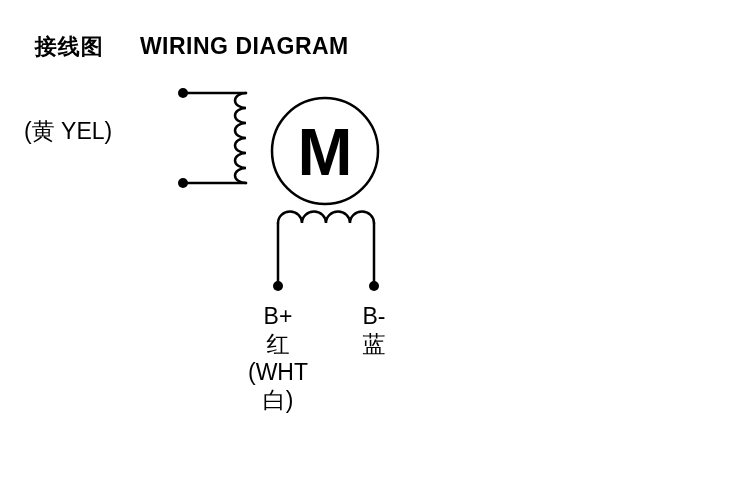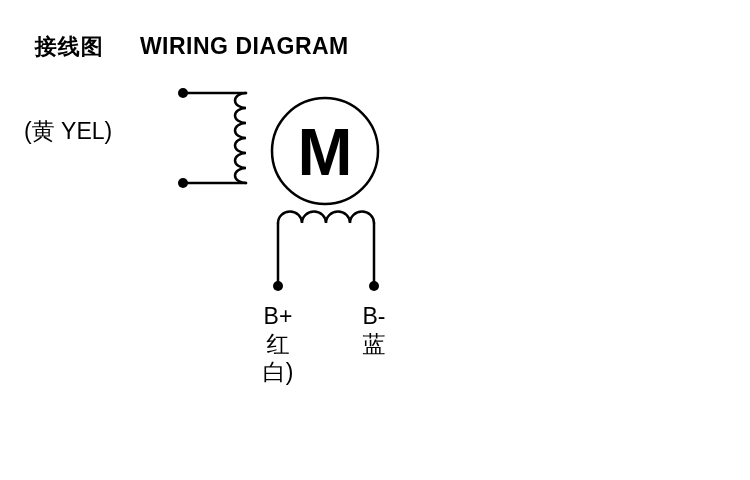--- a/index.html
+++ b/index.html
@@ -94,20 +94,21 @@
 
   <div class="title">
     <span class="cjk">接线图 </span><span class="latin">WIRING DIAGRAM</span>
   </div>
 
   <div class="lbl" style="left:24px; top:116px;">(黄 YEL)</div>
 
   <div class="stack" style="left:218px; top:302px; width:120px;">
     <div>B+</div>
     <div>红</div>
+    <div>(WHT</div>
     <div>白)</div>
   </div>
 
   <div class="stack" style="left:316px; top:302px; width:116px;">
     <div>B-</div>
     <div>蓝</div>
   </div>
 
 </div>
 

